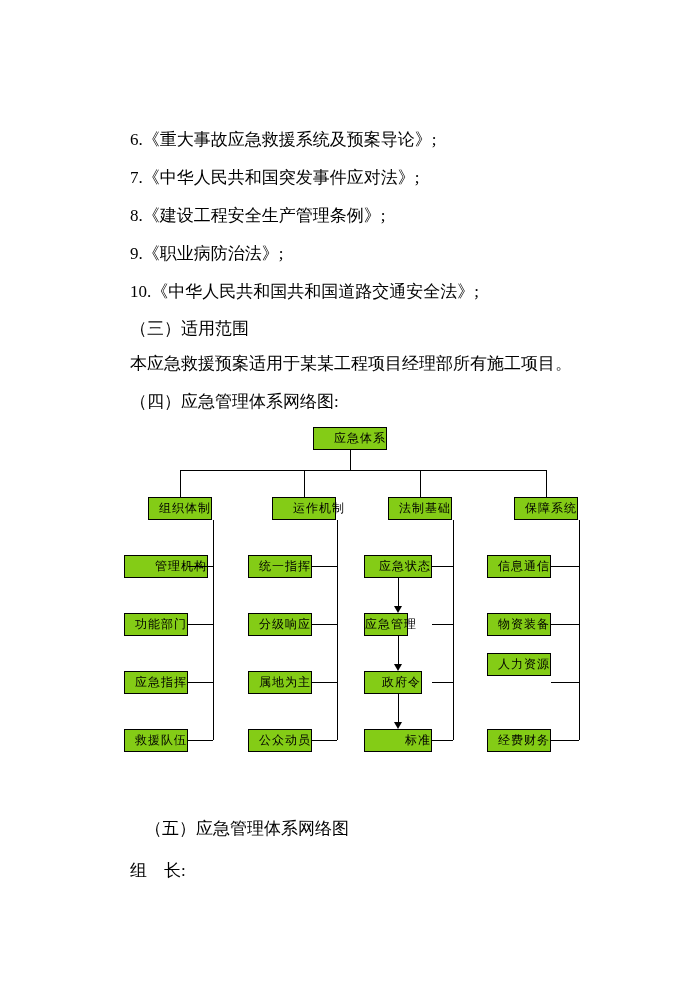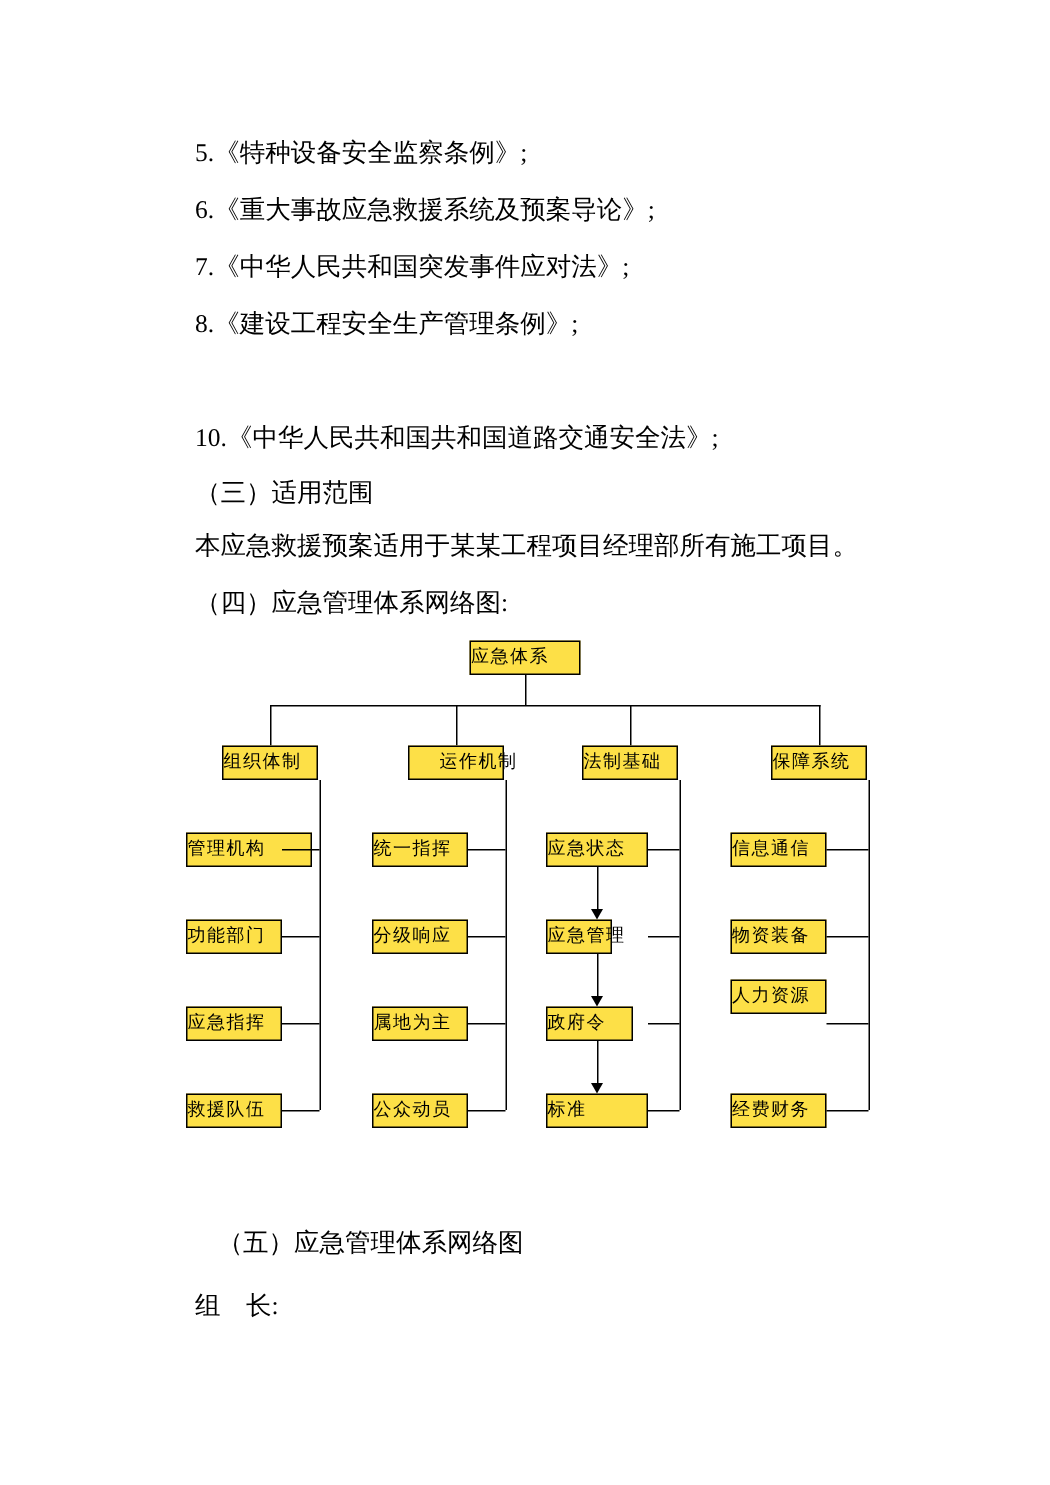--- a/index.html
+++ b/index.html
@@ -24,27 +24,26 @@
     line-height: 22px;
     white-space: nowrap;
     color: #000;
   }
   
   .box {
     position: absolute;
     box-sizing: border-box;
     height: 23px;
     border: 1px solid #000;
-    background: #fde047;
-    text-align: left;
+    background: #84cc16;
+    text-align: right;
     font-size: 12px;
     line-height: 21px;
     letter-spacing: 1px;
     white-space: nowrap;
-    font-family: Liberation Mono, monospace;
   }
   .vline, .hline {
     position: absolute;
     background: #000;
   }
   .vline { width: 1px; }
   .hline { height: 1px; }
   .arrowhead {
     position: absolute;
     width: 0;
@@ -52,24 +51,24 @@
     border-left: 4px solid transparent;
     border-right: 4px solid transparent;
     border-top: 7px solid #000;
   }
 </style>
 </head>
 <body>
 
 <div class="page">
 
-  <p class="t" style="top:91px">5.《特种设备安全监察条例》;</p>
   <p class="t" style="top:129px">6.《重大事故应急救援系统及预案导论》;</p>
   <p class="t" style="top:167px">7.《中华人民共和国突发事件应对法》;</p>
   <p class="t" style="top:205px">8.《建设工程安全生产管理条例》;</p>
+  <p class="t" style="top:243px">9.《职业病防治法》;</p>
   <p class="t" style="top:281px">10.《中华人民共和国共和国道路交通安全法》;</p>
 
   <p class="t" style="top:318px">（三）适用范围</p>
   <p class="t" style="top:353px">本应急救援预案适用于某某工程项目经理部所有施工项目。</p>
 
   <p class="t" style="top:391px">（四）应急管理体系网络图:</p>
 
   <div>
 
     <div class="box" style="left:313px; top:427px; width:74px;">应急体系</div>

